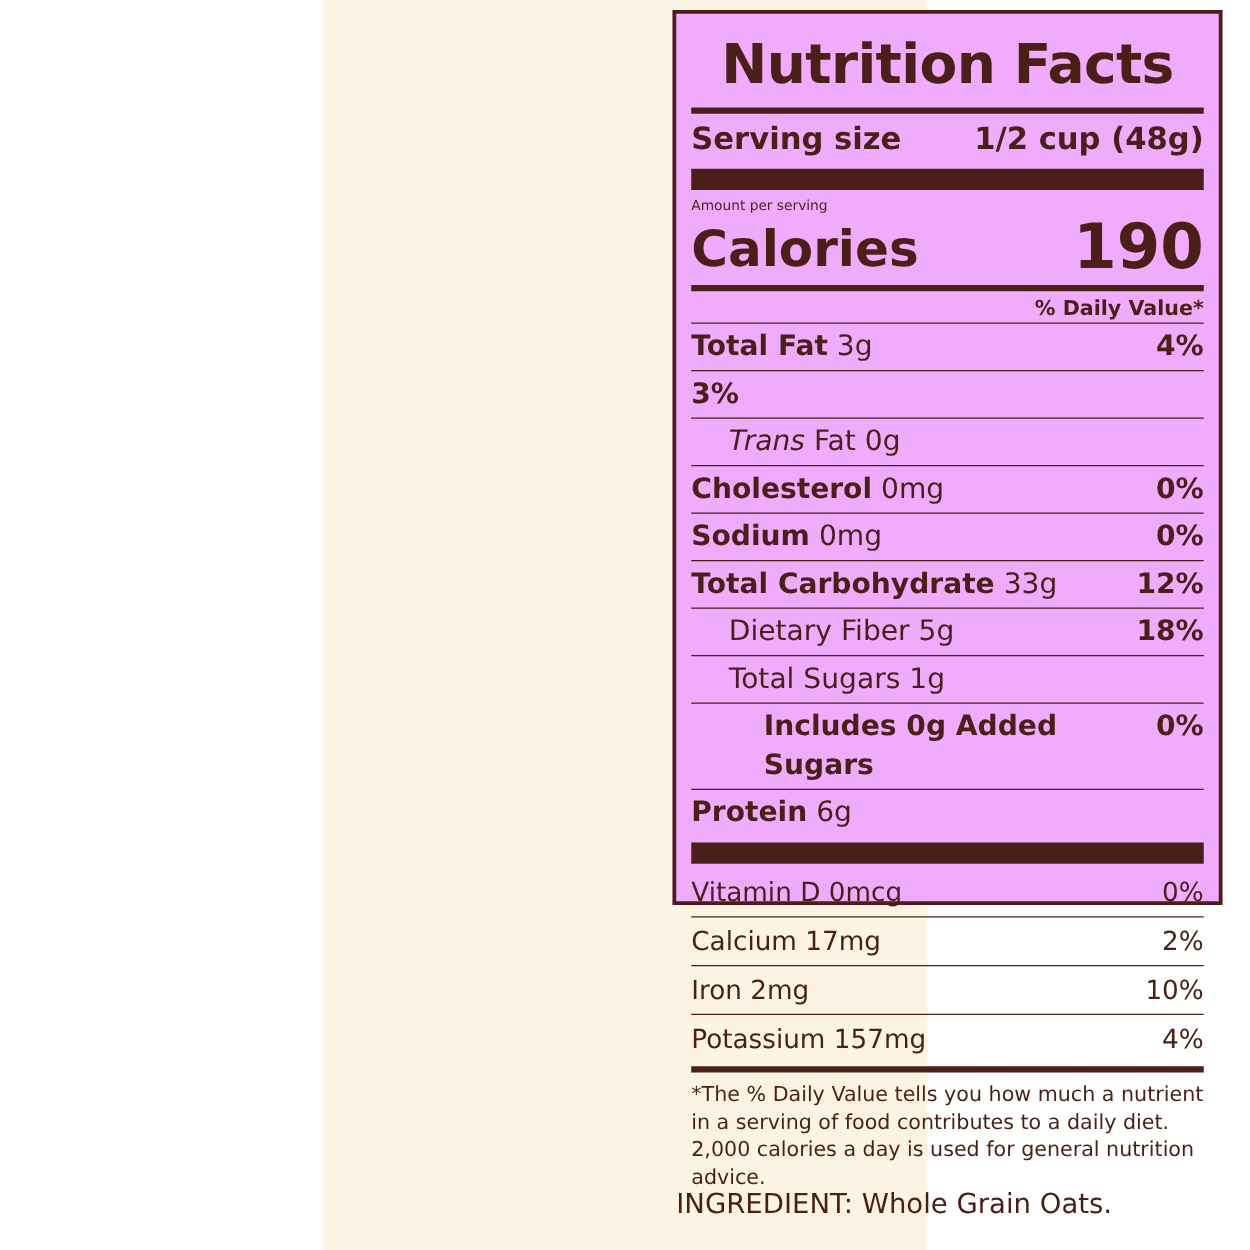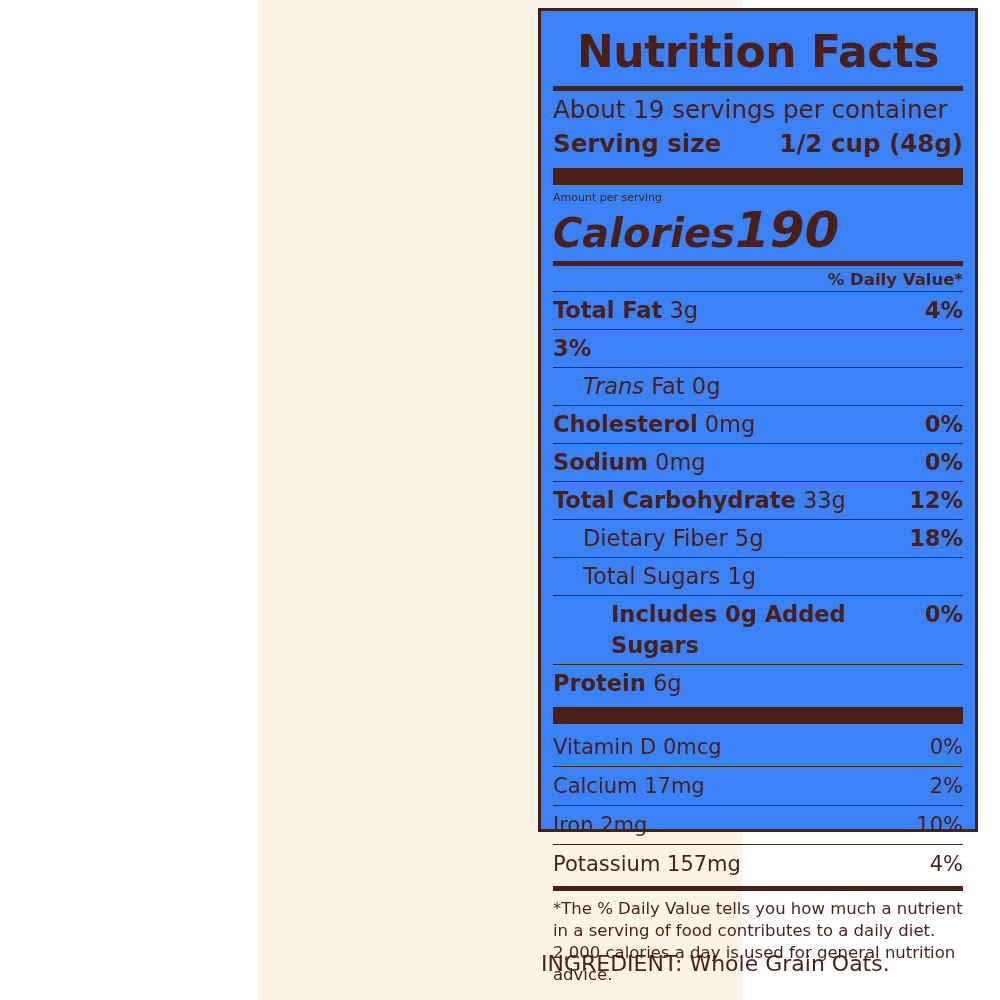--- a/index.html
+++ b/index.html
@@ -20,24 +20,24 @@
     top: 0;
     width: 484px;
     height: 1000px;
     background: #fbf4e4;
   }
   .panel {
     position: absolute;
     left: 280px;
     top: 8px;
     width: 440px;
-    height: 824px;
+    height: 716px;
     box-sizing: border-box;
     border: 3px solid #4a1f17;
-    background: #3b82f6;
+    background: #f0abfc;
   }
   .inner {
     position: absolute;
     left: 12px;
     top: 6px;
     right: 12px;
   }
   .title {
     font-family: "DejaVu Sans", sans-serif;
     font-weight: bold;
@@ -73,22 +73,22 @@
     font-weight: bold;
   }
   .amount-line {
     font-size: 11px;
     font-weight: normal;
     padding: 2px 0 0 0;
   }
   .calories-row {
     display: flex;
     align-items: flex-end;
+    justify-content: space-between;
     padding-bottom: 2px;
-    font-style: italic;
   }
   .calories-label {
     font-size: 40px;
     font-weight: bold;
     line-height: 46px;
   }
   .calories-value {
     font-size: 50px;
     font-weight: bold;
     line-height: 52px;
@@ -153,21 +153,20 @@
 
 <div class="page">
 
   <div class="panel">
     <div class="inner">
 
       <div class="title">Nutrition Facts</div>
 
       <div class="rule-med"></div>
 
-      <div class="servings">About 19 servings per container</div>
 
       <div class="serving-size">
         <span>Serving size</span>
         <span class="amt">1/2 cup (48g)</span>
       </div>
 
       <div class="rule-thick"></div>
 
       <div class="amount-line">Amount per serving</div>
 

